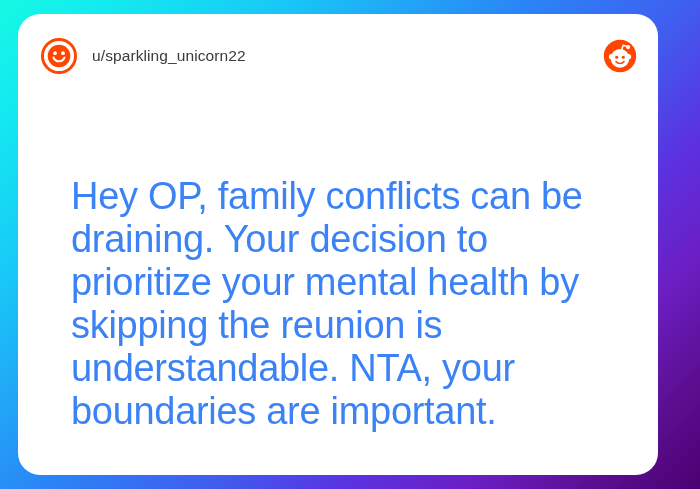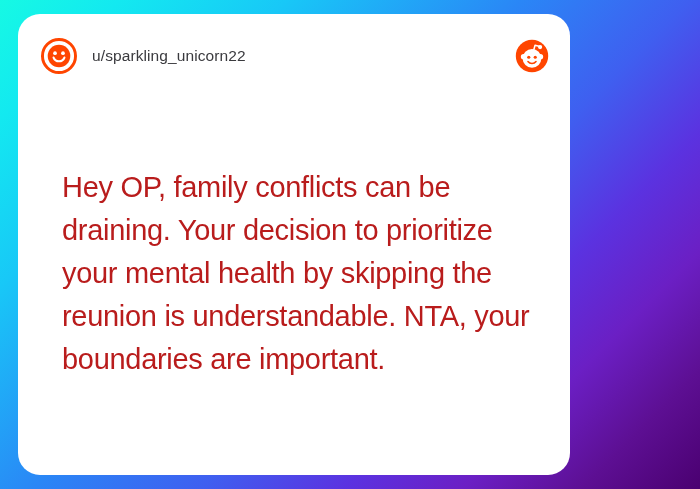--- a/index.html
+++ b/index.html
@@ -30,21 +30,21 @@
         #4a0070 100%);
     display: flex;
     align-items: center;
     justify-content: center;
   }
 
   #card {
     position: absolute;
     left: 18px;
     top: 14px;
-    width: 552px;
+    width: 640px;
     height: 461px;
     box-sizing: border-box;
     background: #ffffff;
     border-radius: 22px;
     padding: 12px;
     overflow: hidden;
   }
 
   
   .card-header {
@@ -88,25 +88,25 @@
   .card-body {
     position: absolute;
     left: 40px;
     top: 148px;
     right: 36px;
   }
 
   .body-text {
     font-family: "Liberation Sans", sans-serif;
     font-weight: 300;
-    font-size: 29px;
+    font-size: 38px;
     line-height: 43px;
     letter-spacing: -0.3px;
-    color: #b91c1c;
-    margin: 4px;
+    color: #3b82f6;
+    margin: 13px;
     word-spacing: 0px;
   }
 </style>
 </head>
 <body>
 
 <div id="canvas">
 
   <div id="card">
 

